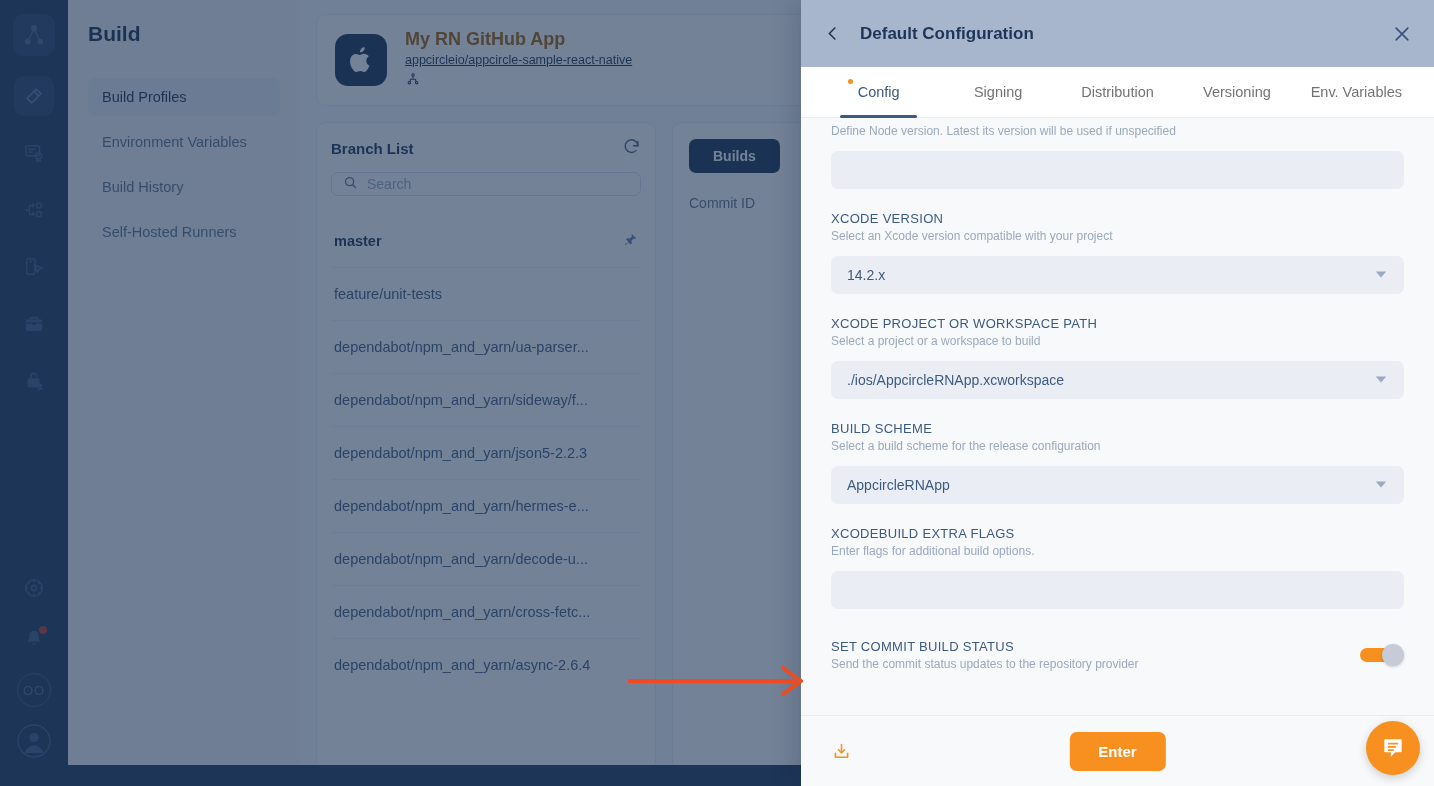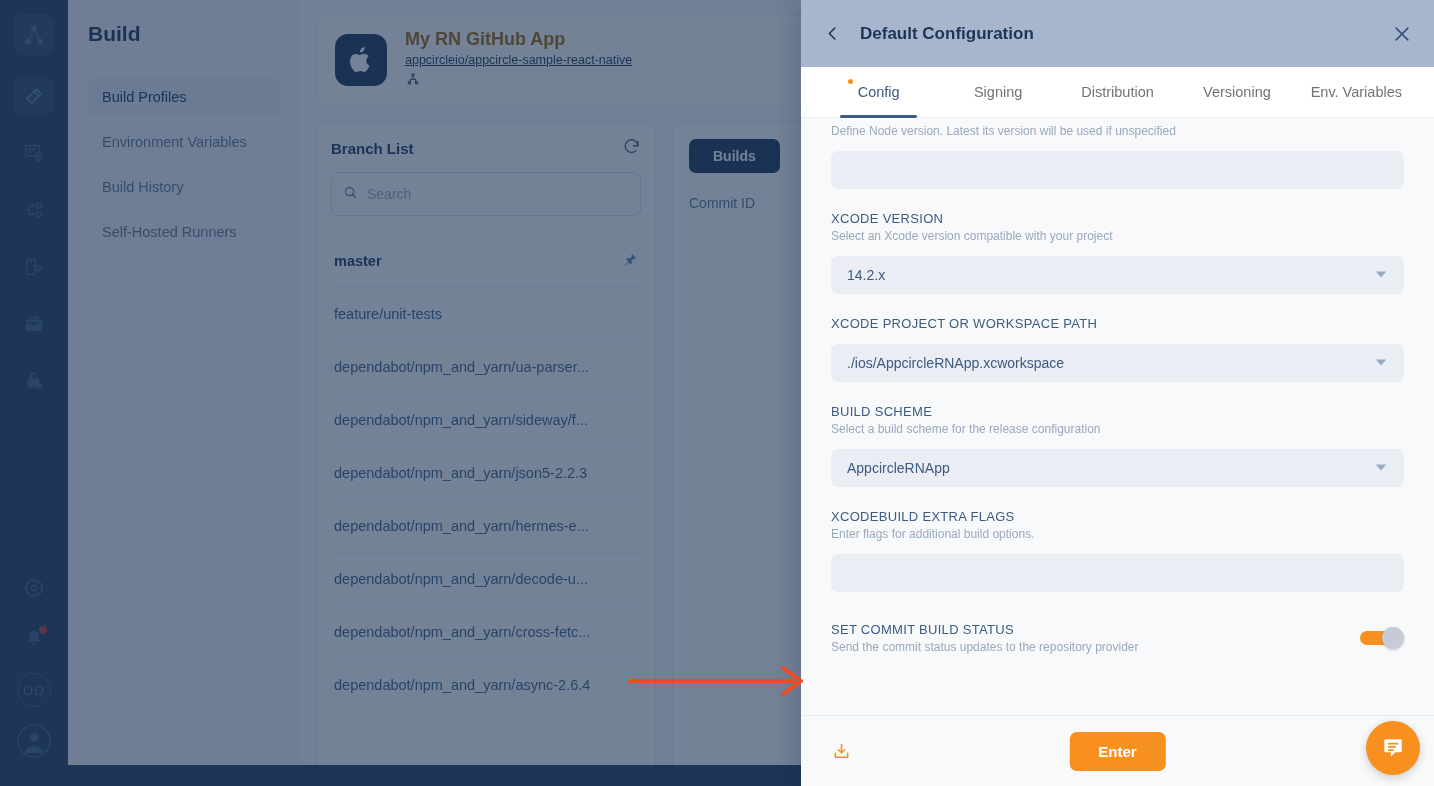--- a/index.html
+++ b/index.html
@@ -72,21 +72,21 @@
     border-radius: 8px; padding: 10px 16px; min-width: 250px;
   }
   .cfg-card-title { display: flex; align-items: center; gap: 9px; font-size: 17px; font-weight: bold; color: #17304f; }
   .cfg-card-sub { font-size: 12.5px; color: #5b728f; margin-top: 4px; }
 
   .lower { display: flex; gap: 16px; flex: 1; min-height: 0; }
   .branch-col { width: 340px; flex: 0 0 340px; background: #fff; border: 1px solid #e8edf4; border-radius: 10px; padding: 14px; }
   .branch-head { display: flex; align-items: center; justify-content: space-between; margin-bottom: 12px; }
   .branch-head h2 { font-size: 15px; color: #17304f; font-weight: bold; }
   .search-box {
-    height: 44px; border: 1px solid #dbe3ec; border-radius: 7px;
+    height: 24px; border: 1px solid #dbe3ec; border-radius: 7px;
     display: flex; align-items: center; gap: 9px; padding: 0 11px; margin-bottom: 18px;
   }
   .search-ph { font-size: 14px; color: #9aa9bd; }
   .branch-row {
     height: 53px; display: flex; align-items: center; justify-content: space-between;
     border-top: 1px solid #eef2f6; font-size: 14.5px; color: #3d5a80; padding: 0 3px;
     white-space: nowrap; overflow: hidden;
   }
   .branch-row:first-child { border-top: none; }
   .branch-row.is-master { color: #17304f; font-weight: bold; }
@@ -465,20 +465,21 @@
           <span class="caret">
             <svg width="14" height="14" viewBox="0 0 16 16" fill="#9aaac2">
                 <path d="M2 5h12l-6 7z"></path>
               </svg>
           </span>
         </div>
       </div>
 
       <div class="field">
         <div class="field-label">XCODE PROJECT OR WORKSPACE PATH</div>
+        <div class="field-desc">Select a project or a workspace to build</div>
         <div class="field-control">
           <span>./ios/AppcircleRNApp.xcworkspace</span>
           <span class="caret">
             <svg width="14" height="14" viewBox="0 0 16 16" fill="#9aaac2">
                 <path d="M2 5h12l-6 7z"></path>
               </svg>
           </span>
         </div>
       </div>
 

